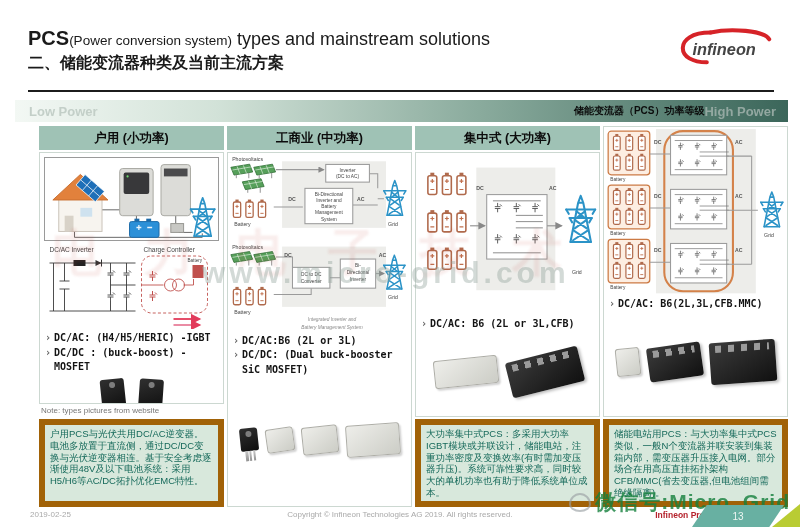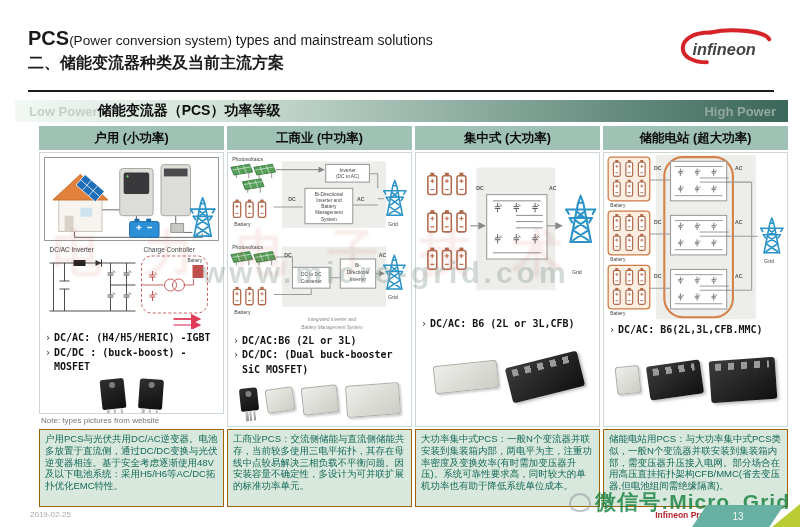--- a/index.html
+++ b/index.html
@@ -4,40 +4,40 @@
 <style>
   html,body{margin:0;padding:0;background:#fff;}
   .slide{position:relative;width:800px;height:527px;background:#fff;overflow:hidden;
          font-family:"Liberation Sans",sans-serif;color:#1a1a1a;}
 
   
   .hdr{position:absolute;left:28px;right:26px;top:28px;height:62px;border-bottom:2px solid #1c1c1c;}
   .title-line{white-space:nowrap;line-height:1.05;}
   .t-pcs{font-size:20px;font-weight:bold;}
   .t-paren{font-size:13.5px;}
-  .t-rest{font-size:14px;}
+  .t-rest{font-size:18px;}
   .t-sub{font-size:16px;font-weight:bold;margin-top:4px;}
   .logo{position:absolute;right:0;top:-4px;width:96px;height:44px;}
 
   
   .power-bar{position:absolute;top:100px;left:15px;right:12px;height:22px;display:flex;align-items:center;
     background:linear-gradient(90deg,#f3f8f4 0%,#d2e2d8 26%,#8aab9d 60%,#3b665a 100%);}
   .pb-left{padding-left:14px;font-size:13px;font-weight:bold;color:#c3cfc8;}
-  .pb-center{flex:1;text-align:left;font-size:14px;font-weight:bold;color:#0c0c0c;}
+  .pb-center{flex:1;text-align:right;font-size:10px;font-weight:bold;color:#0c0c0c;}
   .pb-right{padding-right:12px;font-size:13px;font-weight:bold;color:#93a8a1;}
 
   
   .cols{position:absolute;top:126px;left:15px;right:12px;bottom:20px;display:flex;gap:3px;padding-left:24px;}
   .col{flex:1;min-width:0;display:flex;flex-direction:column;}
   .col-hdr{height:24px;background:#9fc2b5;display:flex;align-items:center;justify-content:center;
            font-size:12.5px;font-weight:bold;color:#0c0c0c;margin-bottom:2px;flex:0 0 auto;}
   .col-body{flex:1;background:#fff;border:1px solid #ccd8d1;position:relative;overflow:hidden;
             display:flex;flex-direction:column;}
   .note{flex:0 0 auto;font-size:8px;color:#777;padding:1px 2px;height:11px;line-height:11px;}
-  .summary{flex:0 0 auto;height:70px;margin-top:2px;background:#d8e8dc;border:1px solid #a16207;
+  .summary{flex:0 0 auto;height:70px;margin-top:2px;background:#d8e8dc;border:6px solid #a16207;
            color:#15695a;font-size:9.5px;line-height:1.24;padding:3px 5px;overflow:hidden;}
 
   .illus{margin:4px 4px 2px 4px;height:82px;border:1px solid #9a9a9a;flex:0 0 auto;}
   .schem{height:86px;flex:0 0 auto;}
   .diag{flex:0 0 auto;display:block;}
   svg text{font-family:"Liberation Sans",sans-serif;fill:#444;}
   .t6{font-size:6.5px;} .t5{font-size:5px;} .t45{font-size:4.6px;} .t5b{font-size:5px;font-weight:bold;fill:#555;}
   .cap{fill:#8a8a8a;font-style:italic;}
 
   .bullets{padding:2px 3px 0 5px;flex:0 0 auto;}
@@ -288,21 +288,20 @@
                 <i></i>
                 <i></i>
                 <i></i>
               </span>
             </div>
           <div class="modW r-n8" style="width:26px;height:22px;"></div>
           <div class="modW r-n6" style="width:34px;height:26px;"></div>
           <div class="modW r-n4" style="width:52px;height:30px;"></div>
         </div>
       </div>
-      <div class="summary">工商业PCS：交流侧储能与直流侧储能共存，当前较多使用三电平拓扑，其存在母线中点较易解决三相负载不平衡问题。因安装容量不确定性，多设计为可并联扩展的标准功率单元。</div>
     </section>
 
     <section class="col">
       <div class="col-hdr">集中式 (大功率)</div>
       <div class="col-body">
         <svg class="diag" viewBox="0 0 176 156" width="100%">
           <rect x="58" y="14" width="76" height="118" fill="#ededea"></rect>
           <g>
             <use href="#battcell" transform="translate(10,18) scale(0.95)"></use>
               <use href="#battcell" transform="translate(24,18) scale(0.95)"></use>
@@ -334,25 +333,24 @@
         <div class="bullets">
           <div class="bullet"><span class="bm">›</span><span>DC/AC: B6 (2L or 3L,CFB)</span></div>
         </div>
         <div class="photos" style="gap:10px;">
           <div class="modW r-n6" style="width:62px;height:26px;"></div>
           <div class="modB r-n14" style="width:74px;height:36px;">
               <span class="studs"></span>
             </div>
         </div>
       </div>
-      <div class="summary">大功率集中式PCS：一般N个变流器并联安装到集装箱内部，两电平为主，注重功率密度及变换效率(有时需加变压器升压)。系统可靠性要求高，同时较大的单机功率也有助于降低系统单位成本。</div>
+      <div class="summary">大功率集中式PCS：多采用大功率IGBT模块或并联设计，储能电站，注重功率密度及变换效率(有时需加变压器升压)。系统可靠性要求高，同时较大的单机功率也有助于降低系统单位成本。</div>
     </section>
 
     <section class="col">
-      <div class="col-hdr">储能电站 (超大功率)</div>
       <div class="col-body">
         <svg class="diag" viewBox="0 0 176 162" width="100%">
           <rect x="50" y="2" width="96" height="158" fill="#ededea"></rect>
           <rect x="58" y="4" width="66" height="154" rx="18" fill="none" stroke="#d4824a" stroke-width="2"></rect>
           <path d="M142 28 V132 M142 80 H148" stroke="#9a9a9a" stroke-width="1" fill="none"></path>
 
           <g>
             <rect x="4" y="4" width="40" height="42" rx="3" fill="#fdeee2" stroke="#cc7a44" stroke-width="1.2"></rect>
             <use href="#battcell" transform="translate(8,6) scale(0.72)"></use>
               <use href="#battcell" transform="translate(20,6) scale(0.72)"></use>
@@ -442,20 +440,21 @@
 
   <div class="wm wm-red">电力电子技术</div>
   <div class="wm wm-url">www.micro-grid.com</div>
   <div class="wm wm-wechat">
     <span class="bub"></span>
     <span>微信号:Micro_Grid</span>
   </div>
 
   <div class="footer">
     <span class="f-date">2019-02-25</span>
+    <span class="f-copy">Copyright © Infineon Technologies AG 2019. All rights reserved.</span>
     <span class="f-prop">Infineon Proprietary</span>
   </div>
   <div class="tab-lime"></div>
   <div class="tab-teal">
     <span>13</span>
   </div>
 
 </div>
 
 </body></html>

